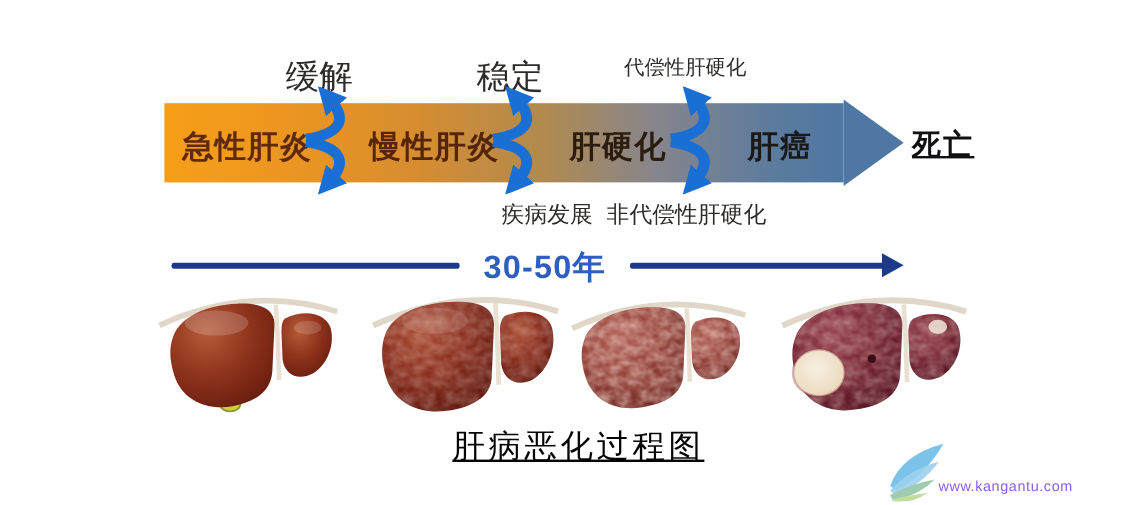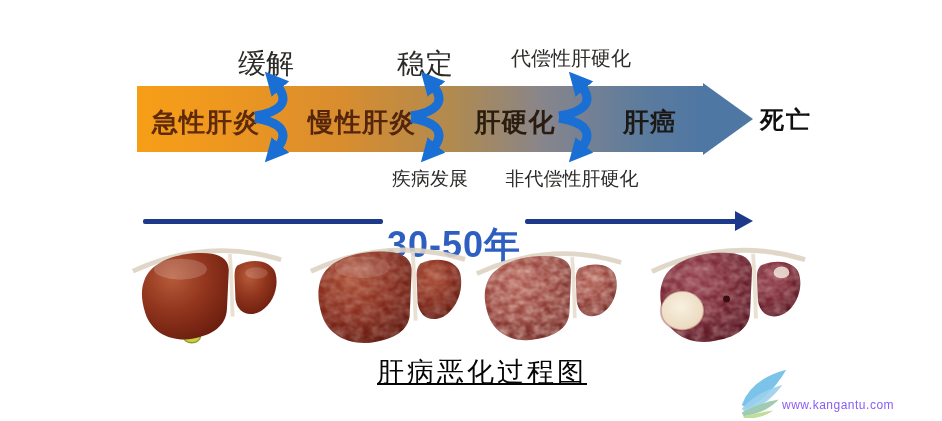--- a/index.html
+++ b/index.html
@@ -19,41 +19,41 @@
     left:703px;top:83px;width:0;height:0;
     border-top:36px solid transparent;border-bottom:36px solid transparent;
     border-left:50px solid #4f77a3;
   }
 
   .stage{top:105px;font-size:26px;font-weight:600;letter-spacing:1px;}
   .stage1{left:206px;color:#5e2a0a;}
   .stage2{left:362px;color:#54250b;}
   .stage3{left:515px;color:#2a1c0e;}
   .stage4{left:650px;color:#1b1916;}
-  .end-label{left:786px;top:104px;font-size:24px;font-weight:600;color:#101012;letter-spacing:2px;}
+  .end-label{left:786px;top:104px;font-size:24px;font-weight:600;color:#101012;letter-spacing:2px;text-decoration:underline;}
 
   .lbl{color:#2d2b29;font-weight:500;}
   .above{top:45px;font-size:28px;}
   .below{top:166px;font-size:19px;}
-  .above1{left:266px;} .above2{left:425px;} .above3{left:571px;font-size:20px;}
-  .below1{left:263px;} .below2{left:430px;} .below3{left:572px;}
+  .above1{left:266px;} .above2{left:425px;} .above3{left:571px;font-size:17px;}
+  .below1{left:263px;} .below2{left:456px;} .below3{left:572px;}
 
   .cyc{top:72px;width:44px;height:90px;}
   .cyc1{left:250px;} .cyc2{left:406px;} .cyc3{left:554px;}
 
   
   .tl-line{top:219px;height:5px;background:#1d3a8a;border-radius:2px;}
   .tl-left{left:143px;width:240px;}
   .tl-right{left:525px;width:212px;}
   .tl-head{
     left:735px;top:211px;width:0;height:0;
     border-top:10px solid transparent;border-bottom:10px solid transparent;
     border-left:18px solid #1d3a8a;
   }
-  .tl-label{left:454px;top:205px;font-size:36px;font-weight:600;color:#2e5fc0;letter-spacing:1px;margin-top:16px;}
+  .tl-label{left:454px;top:205px;font-size:27px;font-weight:600;color:#2e5fc0;letter-spacing:1px;}
 
   
   .liver{top:238px;}
   .liver1{left:131px;} .liver2{left:309px;top:237px;} .liver3{left:475px;top:239px;} .liver4{left:650px;}
 
   .caption{left:482px;top:354px;font-size:27px;font-weight:500;color:#050505;letter-spacing:3px;text-decoration:underline;}
 
   
   .wm-leaf{left:737px;top:368px;width:54px;height:50px;}
   .wm-brand{left:806px;top:364px;font-size:27px;font-style:italic;font-weight:400;color:#8ac8ea;letter-spacing:9px;}

